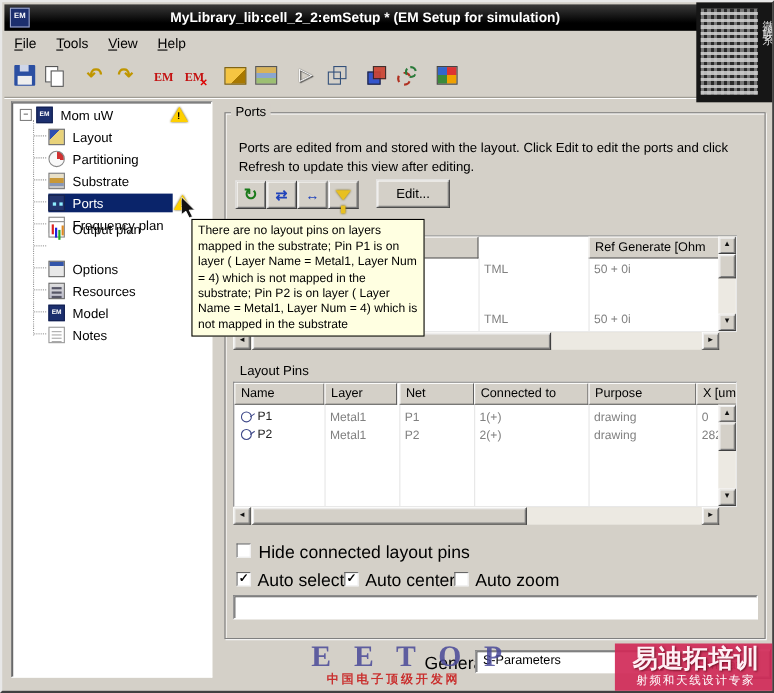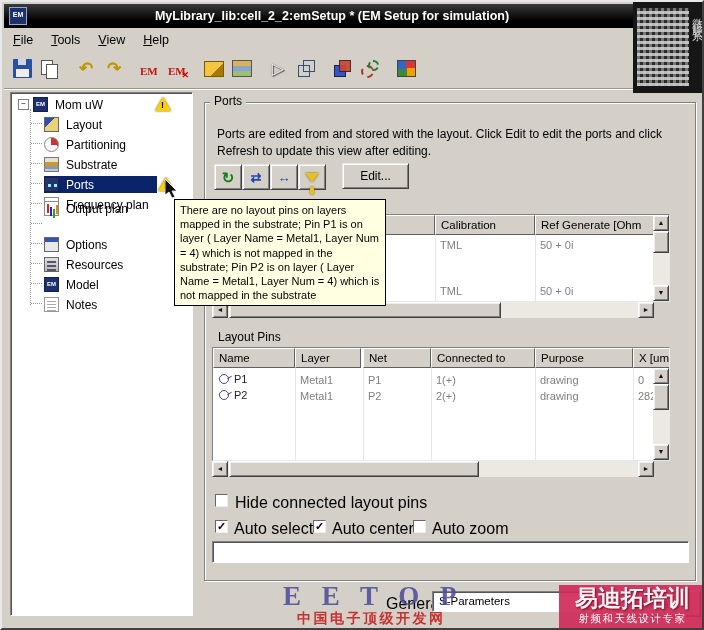--- a/index.html
+++ b/index.html
@@ -133,21 +133,21 @@
   .tooltip{position:absolute;left:172px;top:197px;width:200px;background:#ffffe1;border:1px solid #000;
     font-size:11px;line-height:14.2px;padding:3px 5px;z-index:50;}
   
   .qr{position:absolute;left:631px;top:0;width:73px;height:91px;background:#161616;z-index:70;}
   .qr-pattern{position:absolute;left:4px;top:6px;width:52px;height:78px;
     background-image:repeating-linear-gradient(0deg,rgba(210,210,210,.85) 0 3px,transparent 3px 6px),
       repeating-linear-gradient(90deg,#777 0 3px,#2a2a2a 3px 6px);}
   .qr-caption{position:absolute;right:1px;top:8px;writing-mode:vertical-rl;color:#ddd;font-size:10.5px;letter-spacing:4px;}
   .eetop{position:absolute;left:281px;top:579px;z-index:70;pointer-events:none;opacity:.85;}
   .eetop-main{font-family:"Liberation Serif",serif;font-weight:bold;font-size:27px;color:#4a4a99;letter-spacing:7px;}
-  .eetop-sub{font-size:14px;font-weight:bold;color:#c81414;letter-spacing:2.5px;margin-top:-2px;margin-left:14px;}
+  .eetop-sub{font-size:11px;font-weight:bold;color:#c81414;letter-spacing:2.5px;margin-top:-2px;margin-left:14px;}
   .training{position:absolute;left:557px;top:583px;width:147px;height:47px;background:rgba(208,42,88,.92);
     z-index:71;text-align:center;pointer-events:none;}
   .training-title{font-size:23px;font-weight:bold;color:#fff0f5;text-shadow:1px 1px 2px #701025;line-height:27px;}
   .training-sub{font-size:10.5px;color:#fff;letter-spacing:1.5px;}
   .cursor{position:absolute;z-index:80;pointer-events:none;}
 </style>
 </head>
 <body>
 
 <div class="window">
@@ -289,21 +289,20 @@
   <div class="pbtn" style="left:268px;top:162px">
       <span class="g-xfer">↔</span>
     </div>
   <div class="pbtn" style="left:296px;top:162px">
       <span class="ic-funnel"></span>
     </div>
   <div class="btn" style="left:340px;top:161px;width:65px;height:24px">Edit...</div>
 
   <div class="tbl" style="left:210px;top:212px;width:458px;height:88px">
     <div class="th" style="left:0;width:222px"><span></span></div>
-    <div class="th" style="left:222px;width:100px"><span>Calibration</span></div>
     <div class="th" style="left:322px;width:136px"><span>Ref Generate [Ohm</span></div>
     <div class="vline" style="left:222px"></div>
     <div class="vline" style="left:322px"></div>
     <div class="trow" style="top:24px">
       <span class="td" style="left:227px;top:0">TML</span>
       <span class="td" style="left:327px;top:0">50 + 0i</span>
     </div>
     <div class="trow" style="top:70px">
       <span class="td" style="left:227px;top:0">TML</span>
       <span class="td" style="left:327px;top:0">50 + 0i</span>

